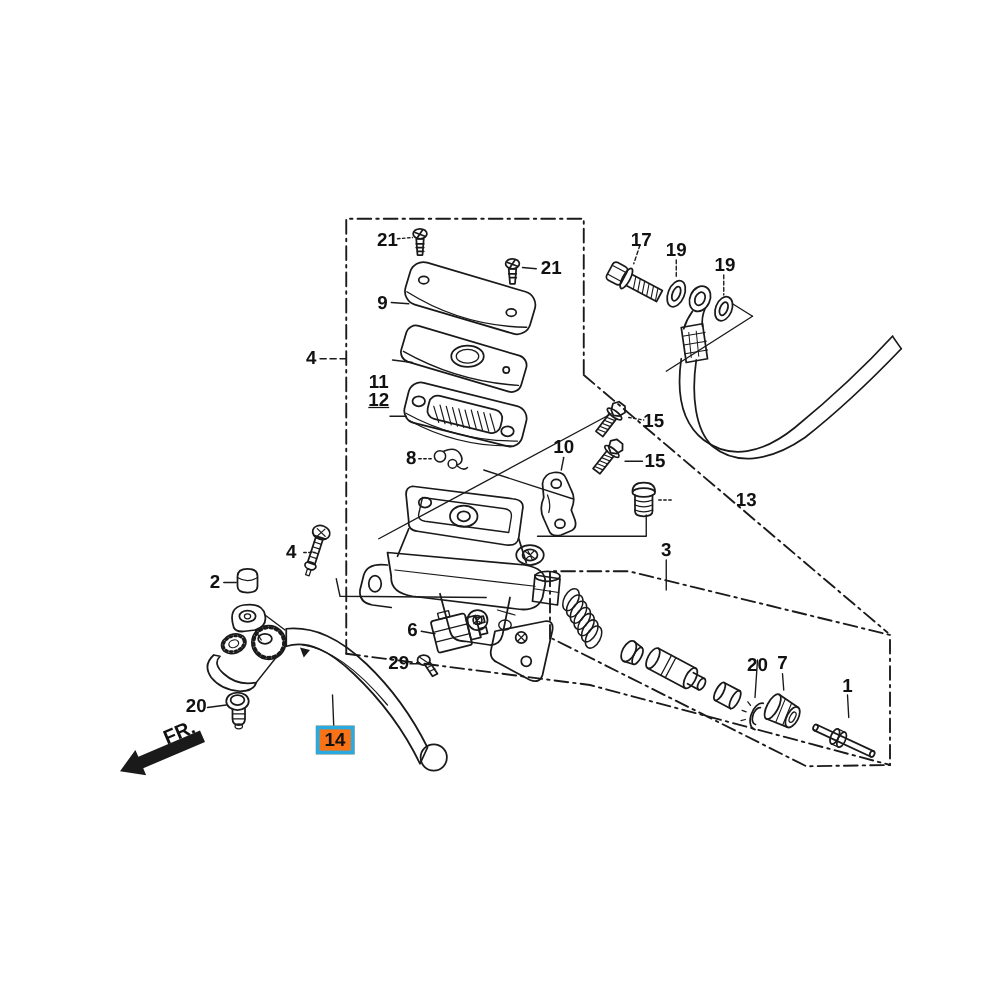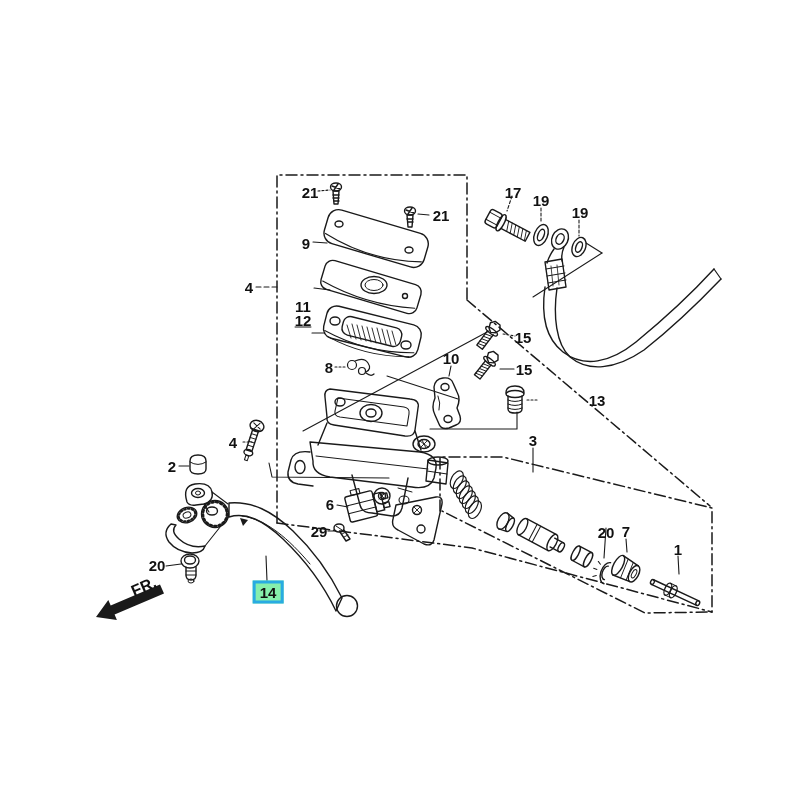--- a/index.html
+++ b/index.html
@@ -3,21 +3,21 @@
 <meta charset="utf-8">
 <style>
   html,body{margin:0;padding:0;background:#fff;}
   #stage{position:relative;width:800px;height:800px;background:#fff;overflow:hidden;
          font-family:"Liberation Sans",sans-serif;}
   #art{position:absolute;left:0;top:0;}
   #labels-layer{position:absolute;left:0;top:0;width:682px;height:800px;pointer-events:none;}
   .plabel{position:absolute;transform:translate(-50%,-50%);
           font:700 15px "Liberation Sans",sans-serif;color:#111;
           letter-spacing:0px;white-space:nowrap;pointer-events:auto;}
-  .plabel.hl{background:#86efac;border:3px solid #29abe2;padding:0px 4px;line-height:17px;}
+  .plabel.hl{background:#f97316;border:3px solid #29abe2;padding:0px 4px;line-height:17px;}
   #fr-label{position:absolute;left:131px;top:578px;transform:rotate(-23deg);
             font:700 16px "Liberation Sans",sans-serif;color:#111;pointer-events:none;}
 </style>
 </head>
 <body>
 
 <div id="stage">
 <svg id="art" width="800" height="800" viewBox="0 0 800 800" fill="none" stroke="#1a1a1a" stroke-width="1.4" stroke-linecap="round" stroke-linejoin="round">
 
   <g stroke-width="1.5" stroke-dasharray="11 4 2 4">

